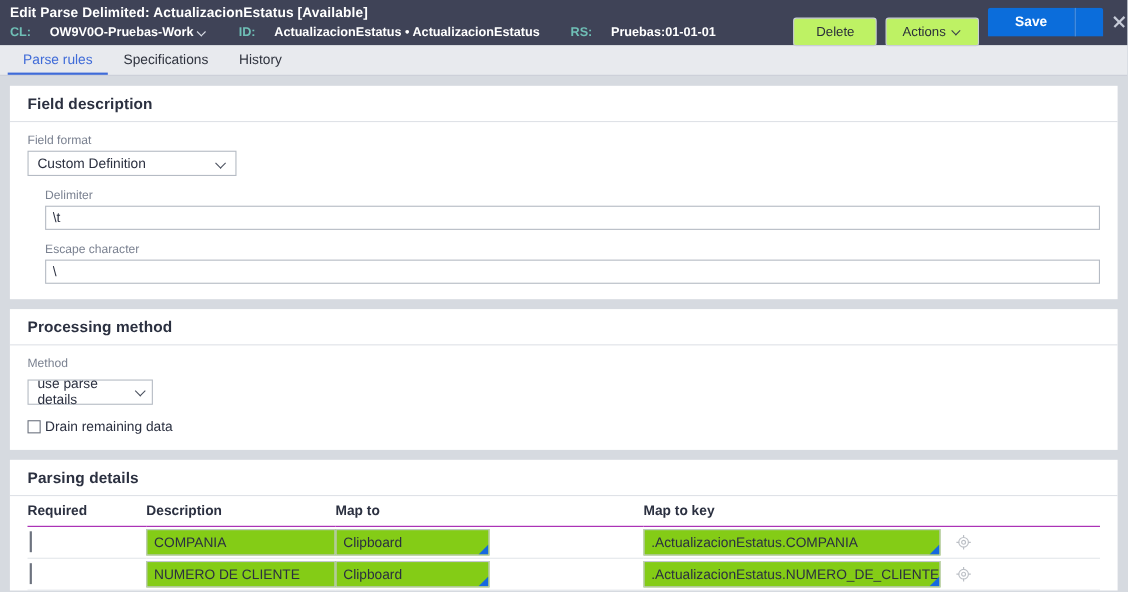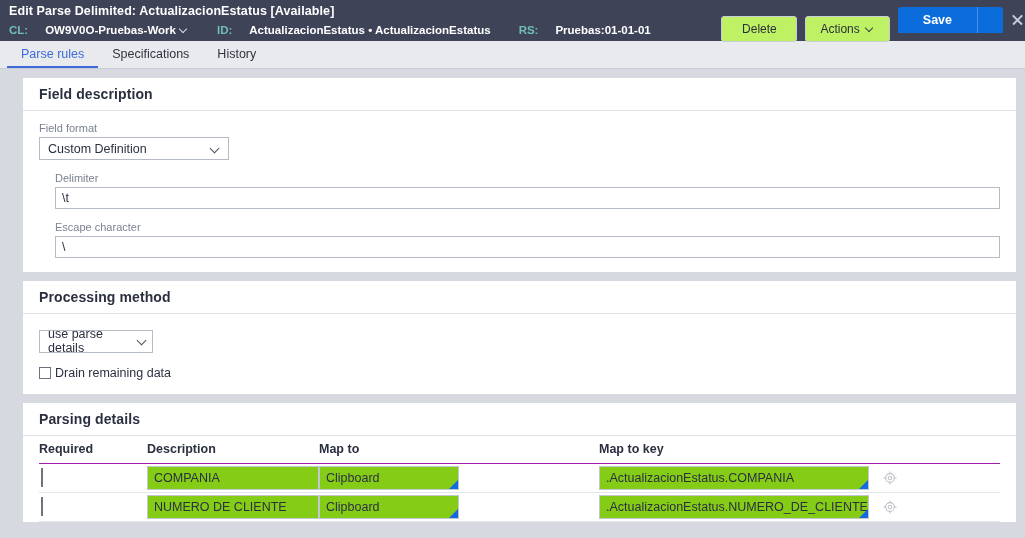--- a/index.html
+++ b/index.html
@@ -182,21 +182,21 @@
 
   
   .content {
     background: #d6dae0;
     padding-top: 9px;
     height: calc(538px - 41px - 29px);
     overflow: hidden;
   }
   .panel {
     background: #ffffff;
-    margin: 0 9px 9px 23px;
+    margin: 0 9px 9px 9px;
   }
   .panel-header {
     height: 33px;
     display: flex;
     align-items: center;
     padding-left: 16px;
     border-bottom: 1px solid #dfe2e7;
   }
   .panel-title {
     font-size: 14px;
@@ -403,20 +403,21 @@
       </div>
 
     </div>
   </section>
 
   <section class="panel">
     <div class="panel-header">
       <span class="panel-title">Processing method</span>
     </div>
     <div class="panel-body">
+      <div class="field-label">Method</div>
       <div class="sel sel-method">
         <span>use parse details</span>
         <span class="chev"></span>
       </div>
 
       <div class="checkrow">
         <span class="cbox"></span>
         <label>Drain remaining data</label>
       </div>
     </div>

